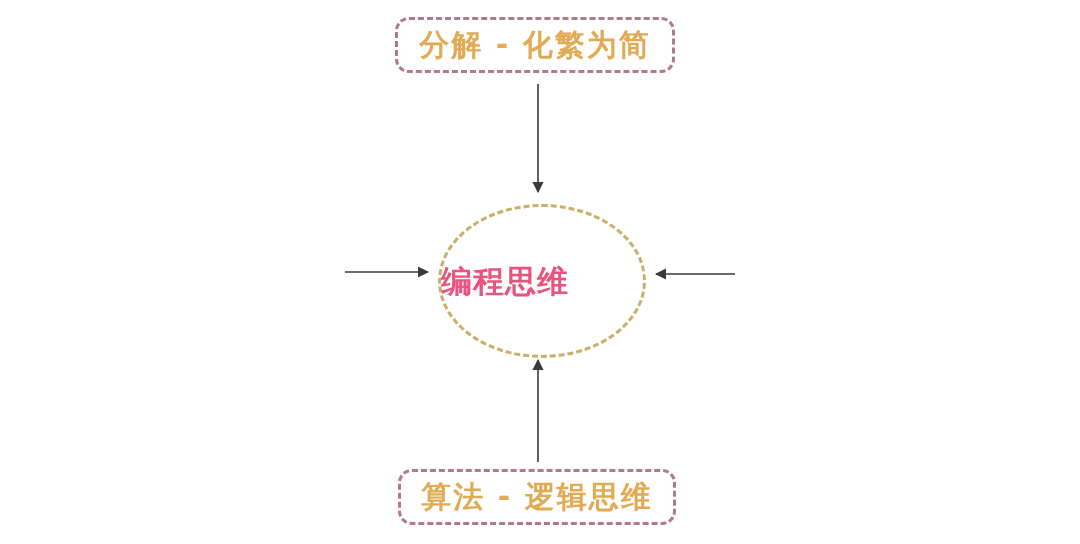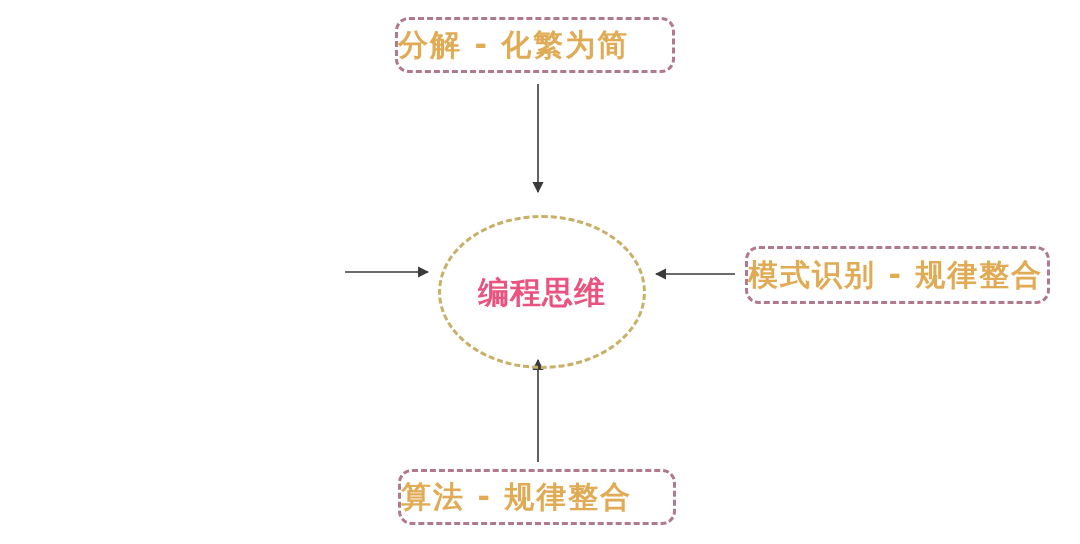--- a/index.html
+++ b/index.html
@@ -27,21 +27,21 @@
     height: 544px;
     pointer-events: none;
   }
 
   
   .concept-box {
     position: absolute;
     box-sizing: border-box;
     display: flex;
     align-items: center;
-    justify-content: flex-start;
+    justify-content: center;
     border: 3px dashed #b07a8c;
     border-radius: 14px;
     background: transparent;
   }
   .concept-label {
     font-size: 30px;
     font-weight: 700;
     color: #e0ab54;
     letter-spacing: 2px;
     white-space: nowrap;
@@ -51,29 +51,28 @@
 
   #box-top      { left: 395px; top: 17px;  width: 280px; height: 56px; }
   #box-left     { left: 33px;  top: 243px; width: 300px; height: 58px; }
   #box-right    { left: 745px; top: 246px; width: 305px; height: 58px; }
   #box-bottom   { left: 398px; top: 469px; width: 278px; height: 56px; }
 
   
   #center-node {
     position: absolute;
     left: 438px;
-    top: 215px;
+    top: 204px;
     width: 208px;
     height: 154px;
     box-sizing: border-box;
     border: 3px dashed #c9b068;
     border-radius: 50%;
     display: flex;
     align-items: center;
-    justify-content: center;
     background: transparent;
   }
   #center-node .center-label {
     font-size: 31px;
     font-weight: 700;
     color: #e8537f;
     letter-spacing: 1px;
     white-space: nowrap;
     line-height: 1;
   }
@@ -97,25 +96,22 @@
     <line x1="735" y1="274" x2="656" y2="274" stroke="#3a3a3a" stroke-width="1.6" marker-end="url(#ah)"></line>
 
     <line x1="538" y1="462" x2="538" y2="360" stroke="#3a3a3a" stroke-width="1.6" marker-end="url(#ah)"></line>
   </svg>
 
   <div id="box-top" class="concept-box">
     <span class="concept-label">分解 - 化繁为简</span>
   </div>
 
 
-  <div id="box-right" class="concept-box">
-    <span class="concept-label">模式识别 - 规律整合</span>
-  </div>
 
   <div id="box-bottom" class="concept-box">
-    <span class="concept-label">算法 - 规律整合</span>
+    <span class="concept-label">算法 - 逻辑思维</span>
   </div>
 
   <div id="center-node">
     <span class="center-label">编程思维</span>
   </div>
 
 </div>
 
 </body></html>

